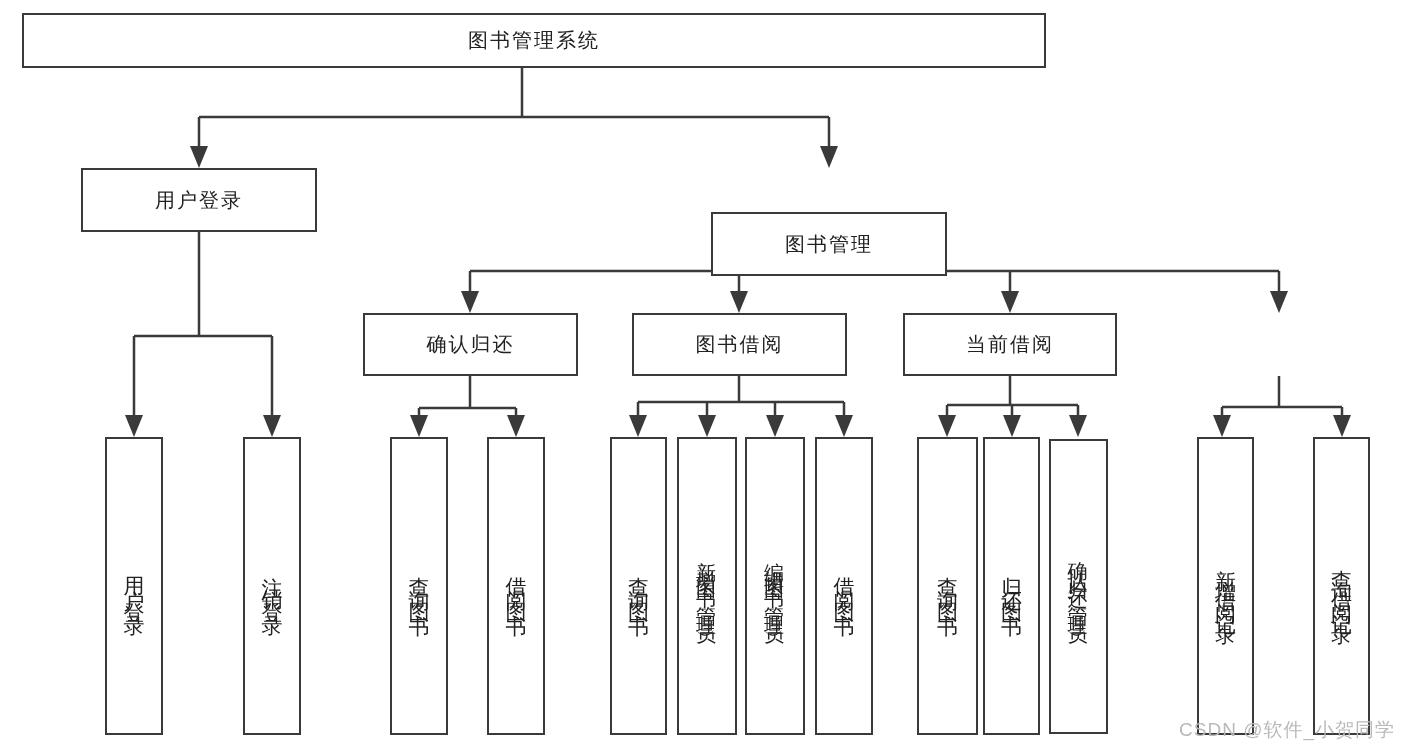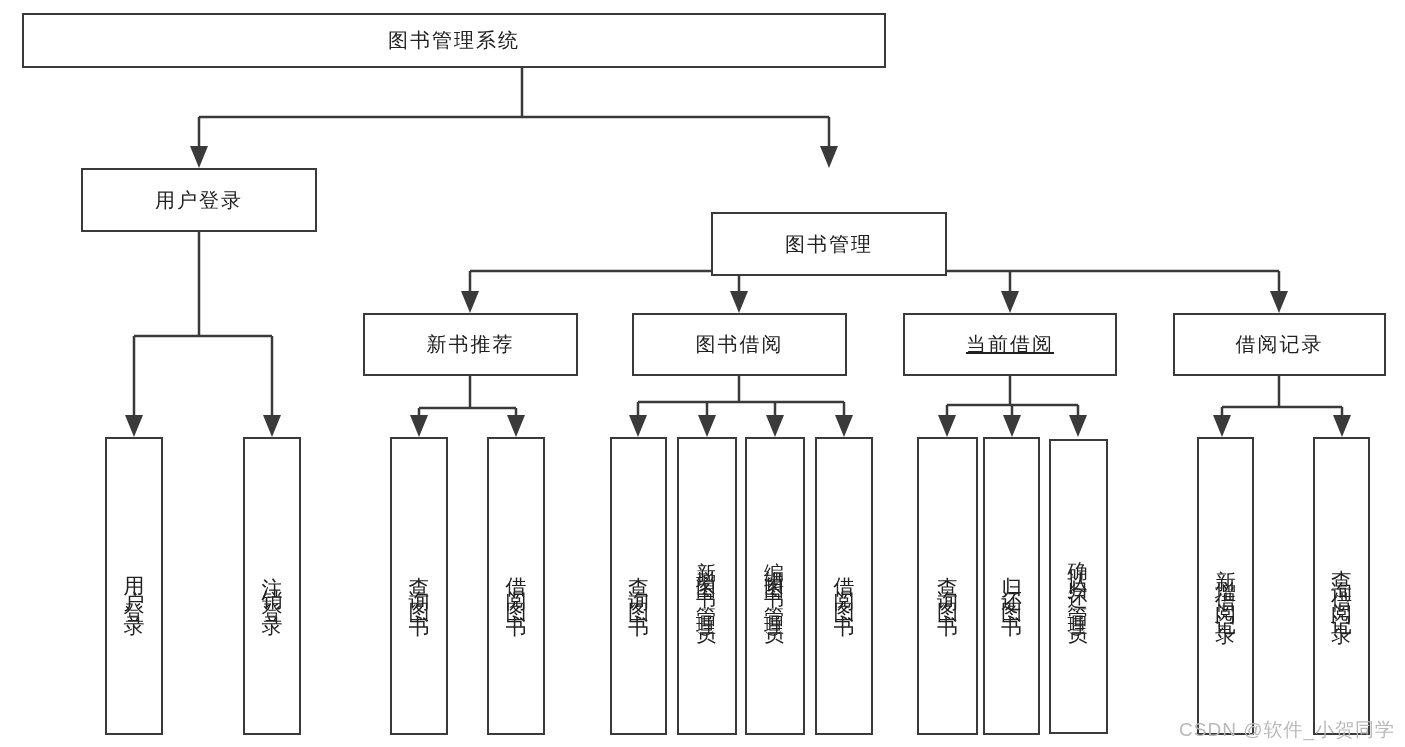--- a/index.html
+++ b/index.html
@@ -117,32 +117,31 @@
     <path d="M1010 376 V405 M947 405 H1078 M947 405 V415 M1012 405 V415 M1078 405 V415"></path>
     <polygon class="arrow" points="938,415 956,415 947,437"></polygon>
     <polygon class="arrow" points="1003,415 1021,415 1012,437"></polygon>
     <polygon class="arrow" points="1069,415 1087,415 1078,437"></polygon>
 
     <path d="M1279 376 V407 M1222 407 H1342 M1222 407 V415 M1342 407 V415"></path>
     <polygon class="arrow" points="1213,415 1231,415 1222,437"></polygon>
     <polygon class="arrow" points="1333,415 1351,415 1342,437"></polygon>
   </svg>
 
-  <div class="hbox" style="left:22px; top:13px; width:864px; height:55px;">图书管理系统</div>
+  <div class="hbox" style="left:22px; top:13px; width:1024px; height:55px;">图书管理系统</div>
 
   <div class="hbox" style="left:81px; top:168px; width:236px; height:64px;">用户登录</div>
   <div class="hbox" style="left:711px; top:168px; width:236px; height:64px;margin-top:44px;">图书管理</div>
 
   <div class="vbox" style="left:105px;">用户登录</div>
   <div class="vbox" style="left:243px;">注销登录</div>
 
-  <div class="hbox" style="left:363px; top:313px; width:215px; height:63px;">新书推荐</div>
+  <div class="hbox" style="left:363px; top:313px; width:215px; height:63px;">确认归还</div>
   <div class="hbox" style="left:632px; top:313px; width:215px; height:63px;font-family:Liberation Serif, serif;">图书借阅</div>
-  <div class="hbox" style="left:903px; top:313px; width:214px; height:63px;text-decoration:underline;">当前借阅</div>
-  <div class="hbox" style="left:1173px; top:313px; width:213px; height:63px;">借阅记录</div>
+  <div class="hbox" style="left:903px; top:313px; width:214px; height:63px;">当前借阅</div>
 
   <div class="vbox" style="left:390px;">查询图书</div>
   <div class="vbox" style="left:487px;">借阅图书</div>
 
   <div class="vbox" style="left:610px; width:57px;">查询图书</div>
   <div class="vbox long" style="left:677px; width:60px;">新增图书（管理员）</div>
   <div class="vbox long" style="left:745px; width:60px;">编辑图书（管理员）</div>
   <div class="vbox" style="left:815px;">借阅图书</div>
 
   <div class="vbox" style="left:917px; width:61px;">查询图书</div>

